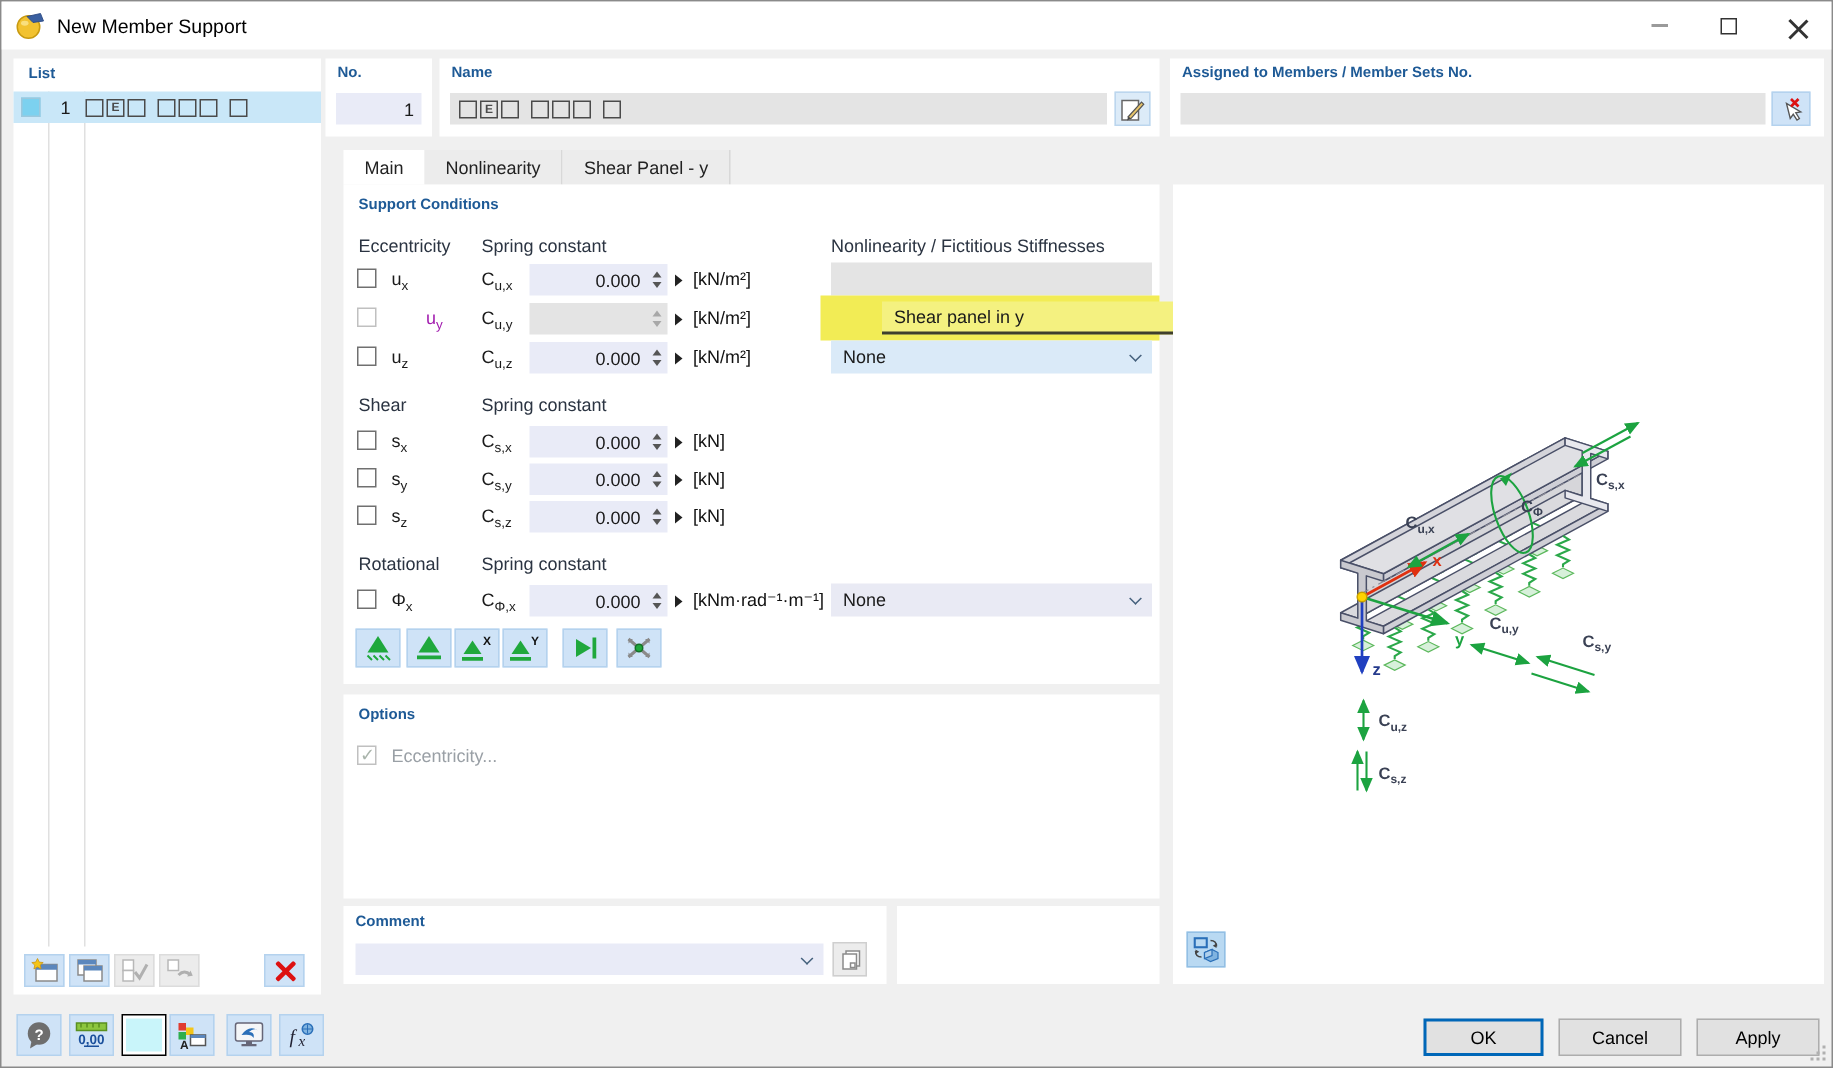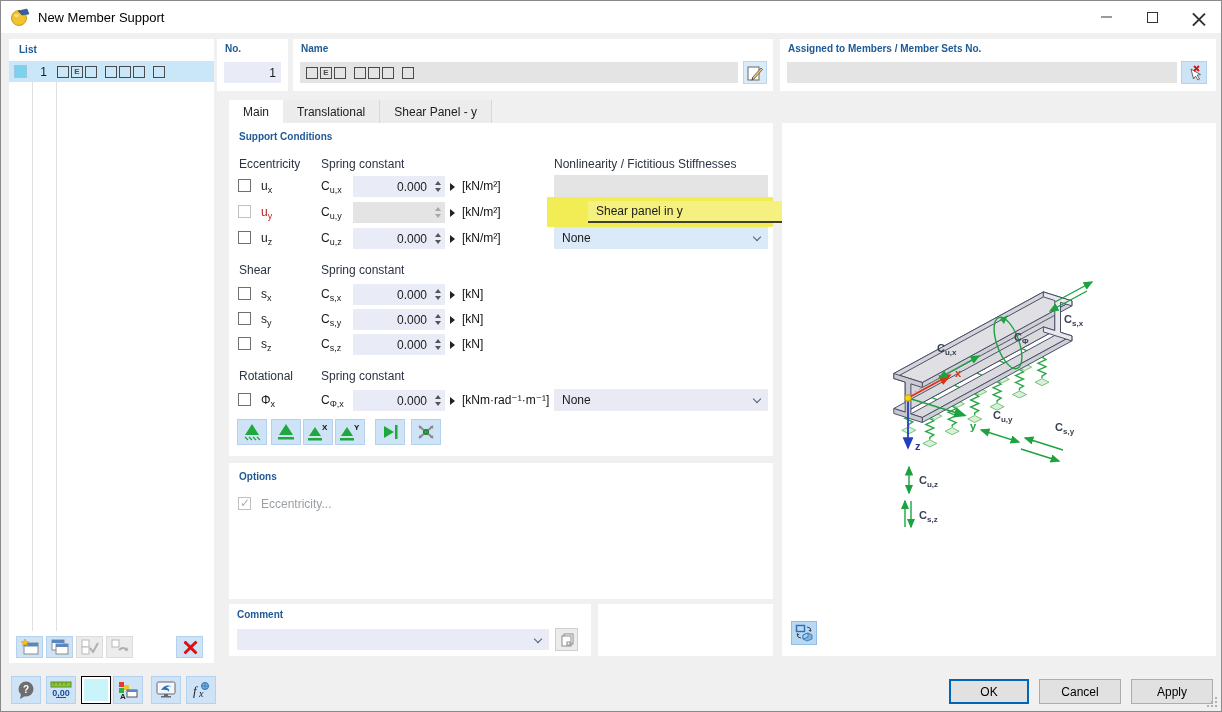--- a/index.html
+++ b/index.html
@@ -50,21 +50,21 @@
 
   
   #main-panel { left:228px; top:122px; width:544px; height:333px; }
   #main-panel .sec-hdr { position:absolute; left:10px; top:8px; }
   .colhdr { position:absolute; color:#2b3442; font-size:12px; }
   .srow { position:absolute; left:0; width:100%; height:22px; }
   .cbx { position:absolute; left:9px; top:4px; width:13px; height:13px; border:1px solid #707070; background:#fff; }
   .cbx.dis { border-color:#c0c0c0; }
   .cbx.chk-dis::after { content:"✓"; position:absolute; left:1px; top:-2px; color:#a9b4ab; font-size:12px; }
   .rowlbl { position:absolute; left:32px; top:4px; }
-  .rowlbl.dis { color:#b91c1c; }
+  .rowlbl.dis { color:#a21caf;margin-left:23px; }
   sub { font-size:9px; }
   .clbl { position:absolute; left:92px; top:4px; }
   .fld { position:absolute; left:124px; top:1px; width:92px; height:21px; background:#e9ebf7; display:flex; align-items:center; }
   .fld.dis { background:#e4e4e4; }
   .fld .val { flex:1; text-align:right; padding-right:4px; }
   .spin { width:14px; display:flex; flex-direction:column; align-items:center; justify-content:center; gap:3px; }
   .sp-up { width:0; height:0; border-left:3.5px solid transparent; border-right:3.5px solid transparent; border-bottom:4px solid #555; }
   .sp-dn { width:0; height:0; border-left:3.5px solid transparent; border-right:3.5px solid transparent; border-top:4px solid #555; }
   .fld.dis .sp-up { border-bottom-color:#a8a8a8; } .fld.dis .sp-dn { border-top-color:#a8a8a8; }
   .tri-right { position:absolute; left:221px; top:8px; width:0; height:0; border-left:5px solid #222; border-top:4px solid transparent; border-bottom:4px solid transparent; }
@@ -204,21 +204,21 @@
       <svg width="18" height="18" viewBox="0 0 18 18">
         <path d="M10,4 L6,16 L9.5,13 M10,4 L13,15" fill="none" stroke="none"></path>
         <path d="M6,5 L8.5,15 L10.5,12.2 L13,16 L14.6,15 L12.2,11.2 L15.5,10.6 Z" fill="#fff" stroke="#555" stroke-width="0.9"></path>
         <path d="M9,2 L14,7 M14,2 L9,7" stroke="#dd1111" stroke-width="1.8"></path>
       </svg>
     </div>
   </div>
 
   <div id="tabs">
     <div class="tab active">Main</div>
-    <div class="tab">Translational</div>
+    <div class="tab">Nonlinearity</div>
     <div class="tab">Shear Panel - y</div>
   </div>
 
   <div class="panel" id="main-panel">
     <span class="sec-hdr hdr">Support Conditions</span>
 
     <span class="colhdr" style="left:10px; top:34px">Eccentricity</span>
     <span class="colhdr" style="left:92px; top:34px">Spring constant</span>
     <span class="colhdr" style="left:325px; top:34px">Nonlinearity / Fictitious Stiffnesses</span>
 

